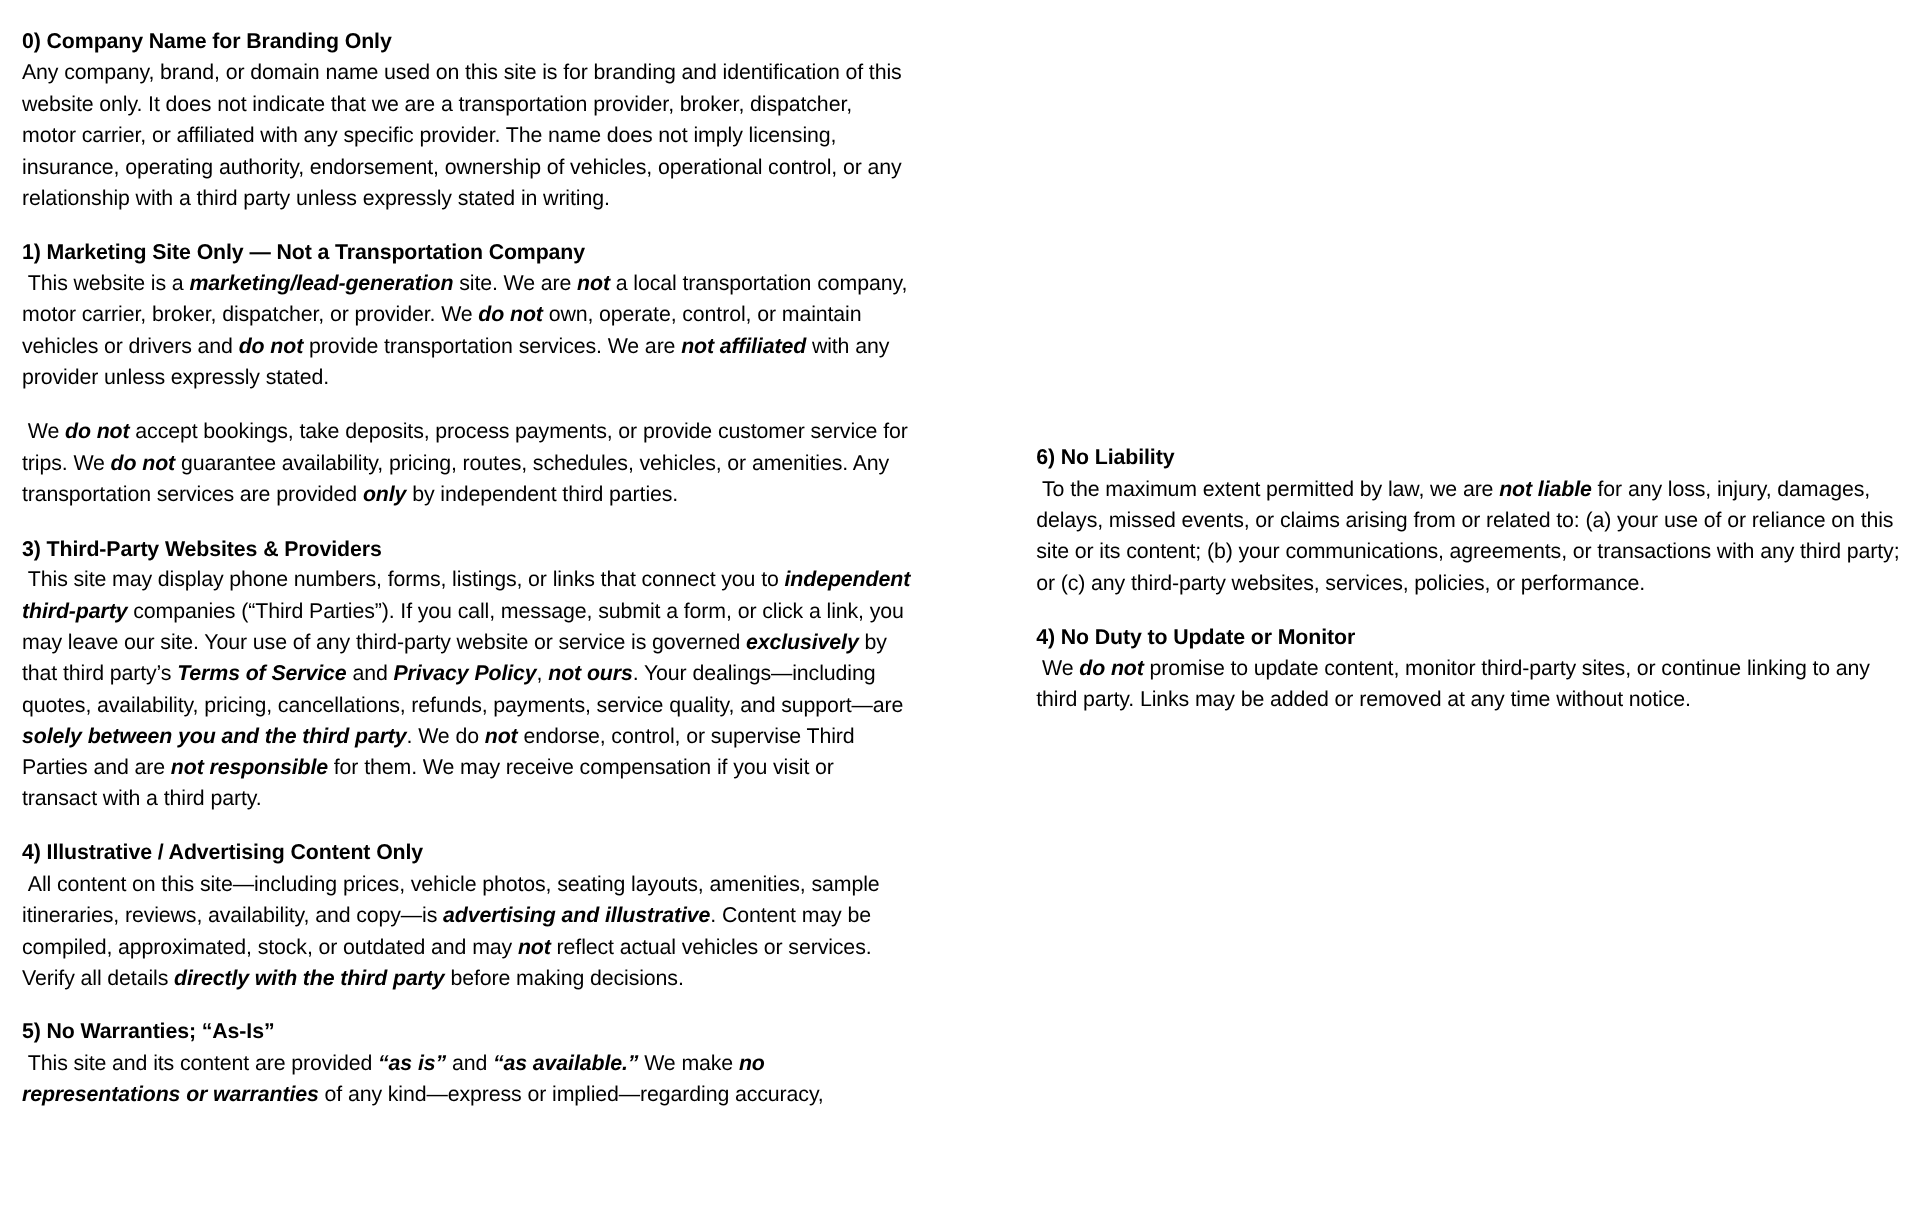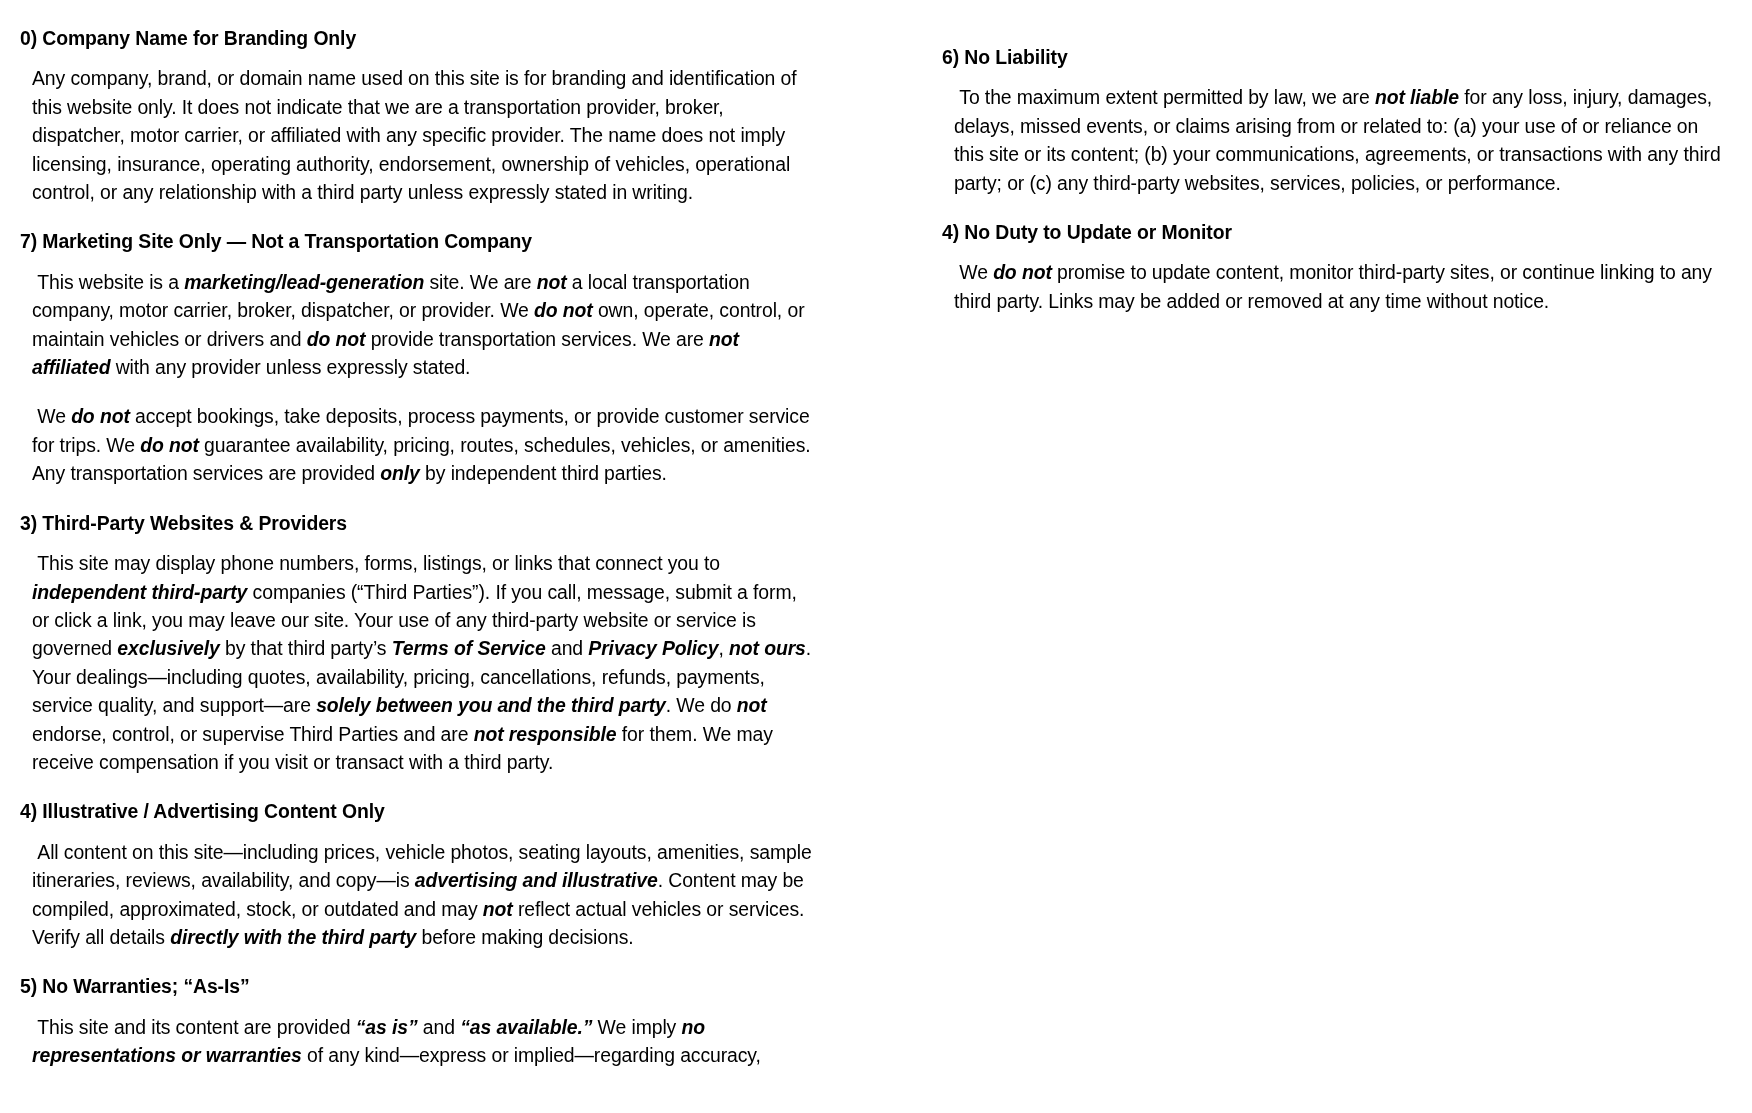--- a/index.html
+++ b/index.html
@@ -16,21 +16,21 @@
     padding: 24px 0 0 20px;
     overflow: hidden;
     color: #000000;
     font-family: "Liberation Sans", sans-serif;
     font-size: 19.4px;
     line-height: 28.4px;
     letter-spacing: -0.1px;
   }
   .columns {
     display: flex;
-    align-items: flex-start;
+    align-items: center;
   }
   .column {
     flex: none;
   }
   .column-left {
     width: 808px;
   }
   .column-right {
     width: 792px;
     margin-left: 114px;
@@ -42,61 +42,61 @@
   .doc-section + .doc-section {
     margin-top: 21px;
   }
   .sec-heading {
     margin: 0;
     font-size: inherit;
     line-height: inherit;
     font-weight: bold;
   }
   .sec-body {
-    margin: 12px;
+    margin: 0;
     white-space: pre-wrap;
   }
   .sec-body strong {
     font-weight: bold;
     font-style: italic;
   }
 </style>
 </head>
 <body>
 
 <div class="page">
   <div class="columns">
       <div class="column column-left">
   <section class="doc-section">
     <h3 class="sec-heading">0) Company Name for Branding Only</h3>
     <p class="sec-body"><span>Any company, brand, or domain name used on this site is for branding and identification of this website only. It does not indicate that we are a transportation provider, broker, dispatcher, motor carrier, or affiliated with any specific provider. The name does not imply licensing, insurance, operating authority, endorsement, ownership of vehicles, operational control, or any relationship with a third party unless expressly stated in writing.</span></p>
   </section>
 
   <section class="doc-section">
-    <h3 class="sec-heading">7) Marketing Site Only — Not a Transportation Company</h3>
+    <h3 class="sec-heading">1) Marketing Site Only — Not a Transportation Company</h3>
     <p class="sec-body"><span> This website is a </span><strong>marketing/lead-generation</strong><span> site. We are </span><strong>not</strong><span> a local transportation company, motor carrier, broker, dispatcher, or provider. We </span><strong>do not</strong><span> own, operate, control, or maintain vehicles or drivers and </span><strong>do not</strong><span> provide transportation services. We are </span><strong>not affiliated</strong><span> with any provider unless expressly stated.</span></p>
   </section>
 
   <section class="doc-section">
     <p class="sec-body"><span> We </span><strong>do not</strong><span> accept bookings, take deposits, process payments, or provide customer service for trips. We </span><strong>do not</strong><span> guarantee availability, pricing, routes, schedules, vehicles, or amenities. Any transportation services are provided </span><strong>only</strong><span> by independent third parties.</span></p>
   </section>
 
   <section class="doc-section">
     <h3 class="sec-heading">3) Third-Party Websites &amp; Providers</h3>
     <p class="sec-body"><span> This site may display phone numbers, forms, listings, or links that connect you to </span><strong>independent third-party</strong><span> companies (“Third Parties”). If you call, message, submit a form, or click a link, you may leave our site. Your use of any third-party website or service is governed </span><strong>exclusively</strong><span> by that third party’s </span><strong>Terms of Service</strong><span> and </span><strong>Privacy Policy</strong><span>, </span><strong>not ours</strong><span>. Your dealings—including quotes, availability, pricing, cancellations, refunds, payments, service quality, and support—are </span><strong>solely between you and the third party</strong><span>. We do </span><strong>not</strong><span> endorse, control, or supervise Third Parties and are </span><strong>not responsible</strong><span> for them. We may receive compensation if you visit or transact with a third party.</span></p>
   </section>
 
   <section class="doc-section">
     <h3 class="sec-heading">4) Illustrative / Advertising Content Only</h3>
     <p class="sec-body"><span> All content on this site—including prices, vehicle photos, seating layouts, amenities, sample itineraries, reviews, availability, and copy—is </span><strong>advertising and illustrative</strong><span>. Content may be compiled, approximated, stock, or outdated and may </span><strong>not</strong><span> reflect actual vehicles or services. Verify all details </span><strong>directly with the third party</strong><span> before making decisions.</span></p>
   </section>
 
   <section class="doc-section">
     <h3 class="sec-heading">5) No Warranties; “As-Is”</h3>
-    <p class="sec-body"><span> This site and its content are provided </span><strong>“as is”</strong><span> and </span><strong>“as available.”</strong><span> We imply </span><strong>no representations or warranties</strong><span> of any kind—express or implied—regarding accuracy,</span></p>
+    <p class="sec-body"><span> This site and its content are provided </span><strong>“as is”</strong><span> and </span><strong>“as available.”</strong><span> We make </span><strong>no representations or warranties</strong><span> of any kind—express or implied—regarding accuracy,</span></p>
   </section>
 </div>
       <div class="column column-right">
 
   <section class="doc-section">
     <h3 class="sec-heading">6) No Liability</h3>
     <p class="sec-body"><span> To the maximum extent permitted by law, we are </span><strong>not liable</strong><span> for any loss, injury, damages, delays, missed events, or claims arising from or related to: (a) your use of or reliance on this site or its content; (b) your communications, agreements, or transactions with any third party; or (c) any third-party websites, services, policies, or performance.</span></p>
   </section>
 
   <section class="doc-section">

